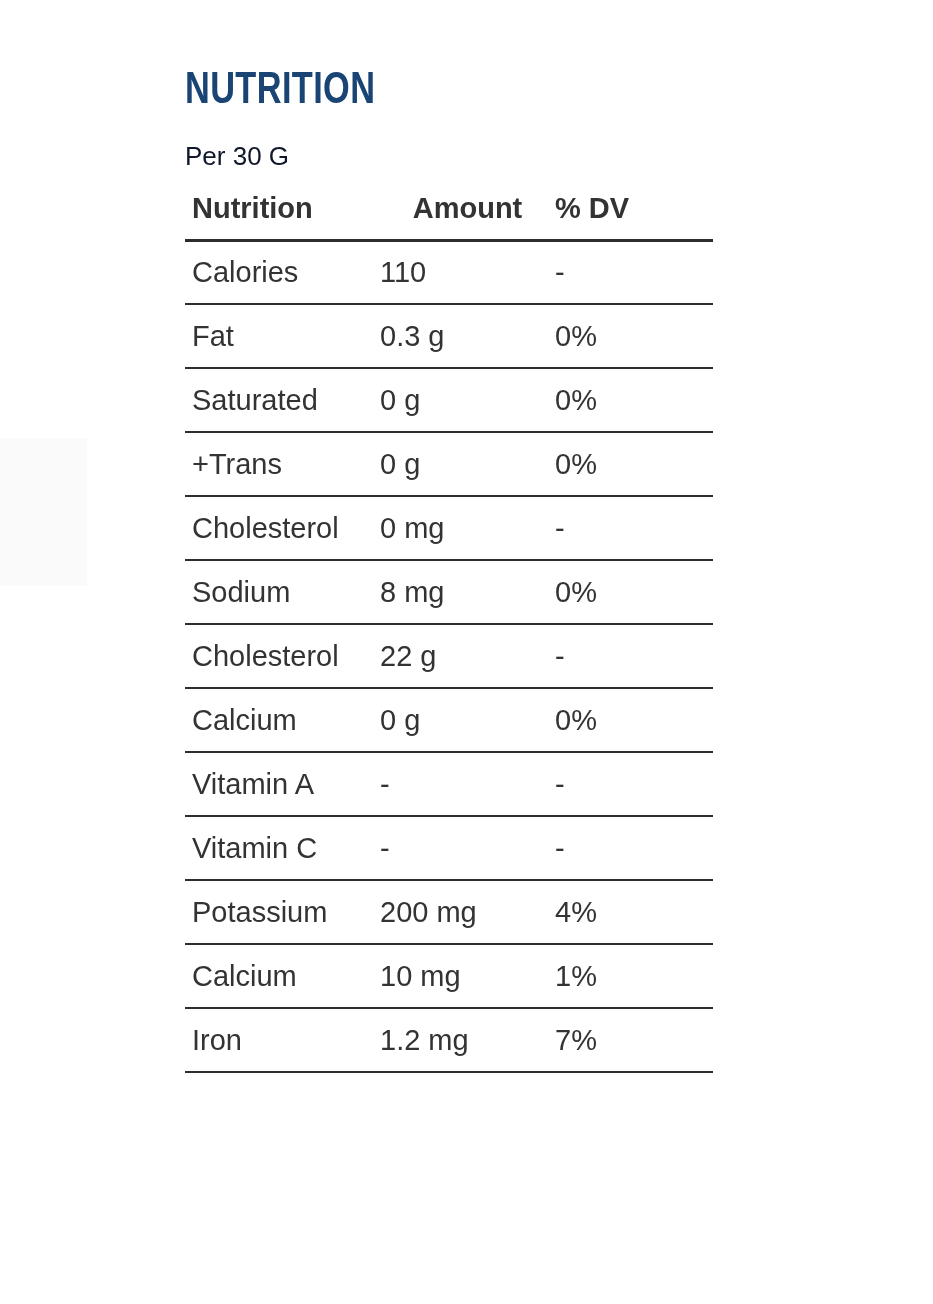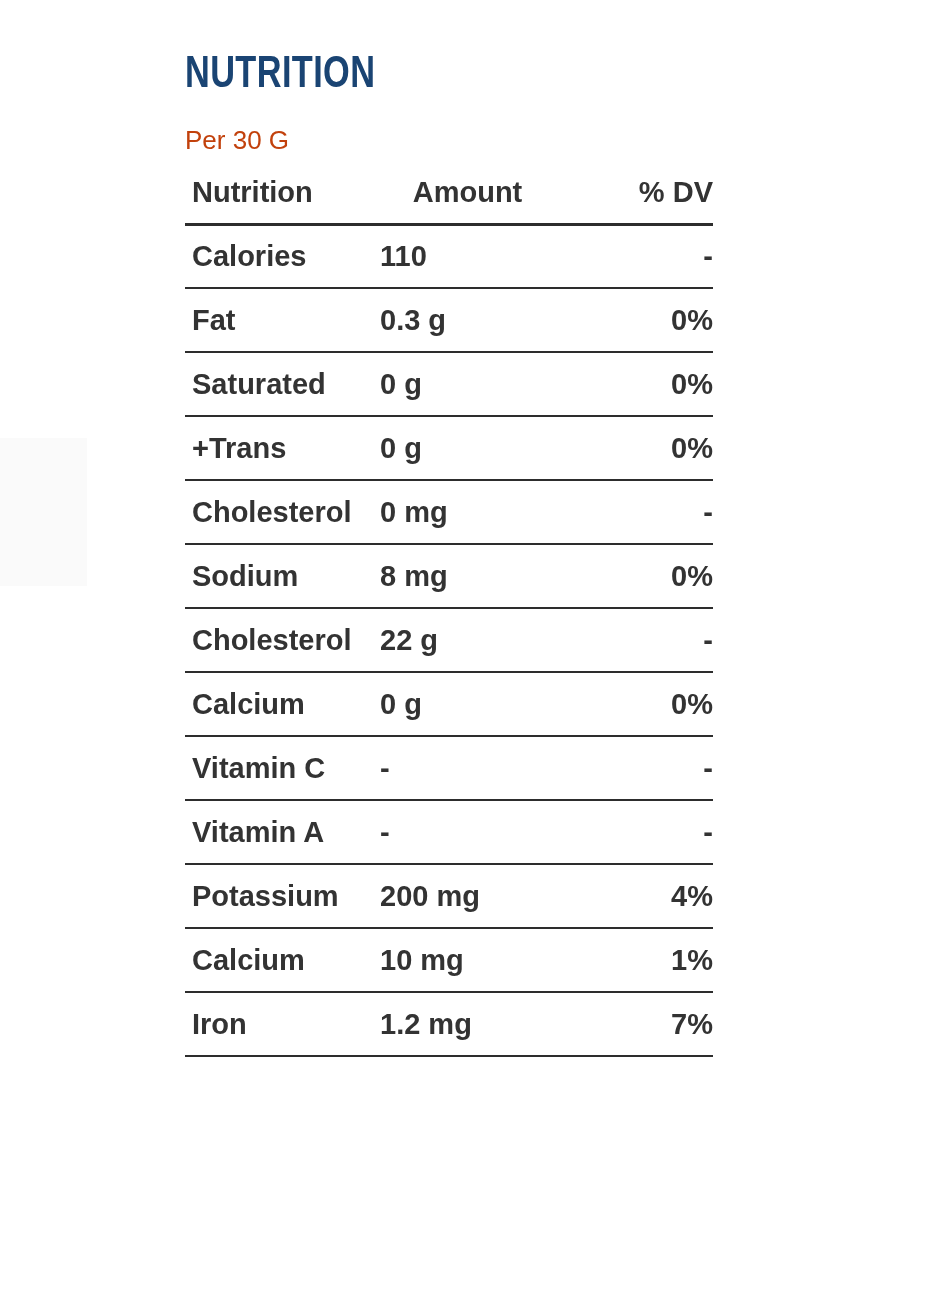--- a/index.html
+++ b/index.html
@@ -20,65 +20,65 @@
     position: absolute;
     left: 0;
     top: 438px;
     width: 87px;
     height: 148px;
     background: #fafafa;
   }
   .content {
     position: absolute;
     left: 185px;
-    top: 0;
+    top: 16px;
     width: 528px;
   }
   .section-title {
     margin: 50px 0 0 0;
     font-size: 44px;
     line-height: 44px;
     font-weight: bold;
     color: #1a4473;
     letter-spacing: 0.5px;
     transform: scaleX(0.78);
     transform-origin: left center;
     white-space: nowrap;
   }
   .serving {
     margin-top: 32px;
     font-size: 26px;
     line-height: 28px;
-    color: #c2410c;
+    color: #0f172a;
   }
   table.nutrition {
     margin-top: 8px;
     width: 528px;
     border-collapse: collapse;
     table-layout: fixed;
   }
   th, td {
     font-size: 29px;
     color: #333333;
     vertical-align: middle;
     padding: 0;
   }
   th {
     height: 62px;
     font-weight: bold;
     border-bottom: 3px solid #2d2d2d;
   }
   td {
     height: 64px;
-    font-weight: bold;
+    font-weight: normal;
     border-bottom: 2px solid #2d2d2d;
   }
   .c1 { width: 195px; text-align: left; padding-left: 7px; }
   .c2 { width: 175px; }
-  .c3 { width: 158px; text-align: right; }
+  .c3 { width: 158px; text-align: left; }
 </style>
 </head>
 <body>
 
 <div class="edge-artifact"></div>
 
 <div class="content">
 
   <h2 class="section-title">NUTRITION</h2>
 
@@ -127,26 +127,26 @@
           <td class="c1">Cholesterol</td>
           <td class="c2">22 g</td>
           <td class="c3">-</td>
         </tr>
         <tr>
           <td class="c1">Calcium</td>
           <td class="c2">0 g</td>
           <td class="c3">0%</td>
         </tr>
         <tr>
-          <td class="c1">Vitamin C</td>
+          <td class="c1">Vitamin A</td>
           <td class="c2">-</td>
           <td class="c3">-</td>
         </tr>
         <tr>
-          <td class="c1">Vitamin A</td>
+          <td class="c1">Vitamin C</td>
           <td class="c2">-</td>
           <td class="c3">-</td>
         </tr>
         <tr>
           <td class="c1">Potassium</td>
           <td class="c2">200 mg</td>
           <td class="c3">4%</td>
         </tr>
         <tr>
           <td class="c1">Calcium</td>

